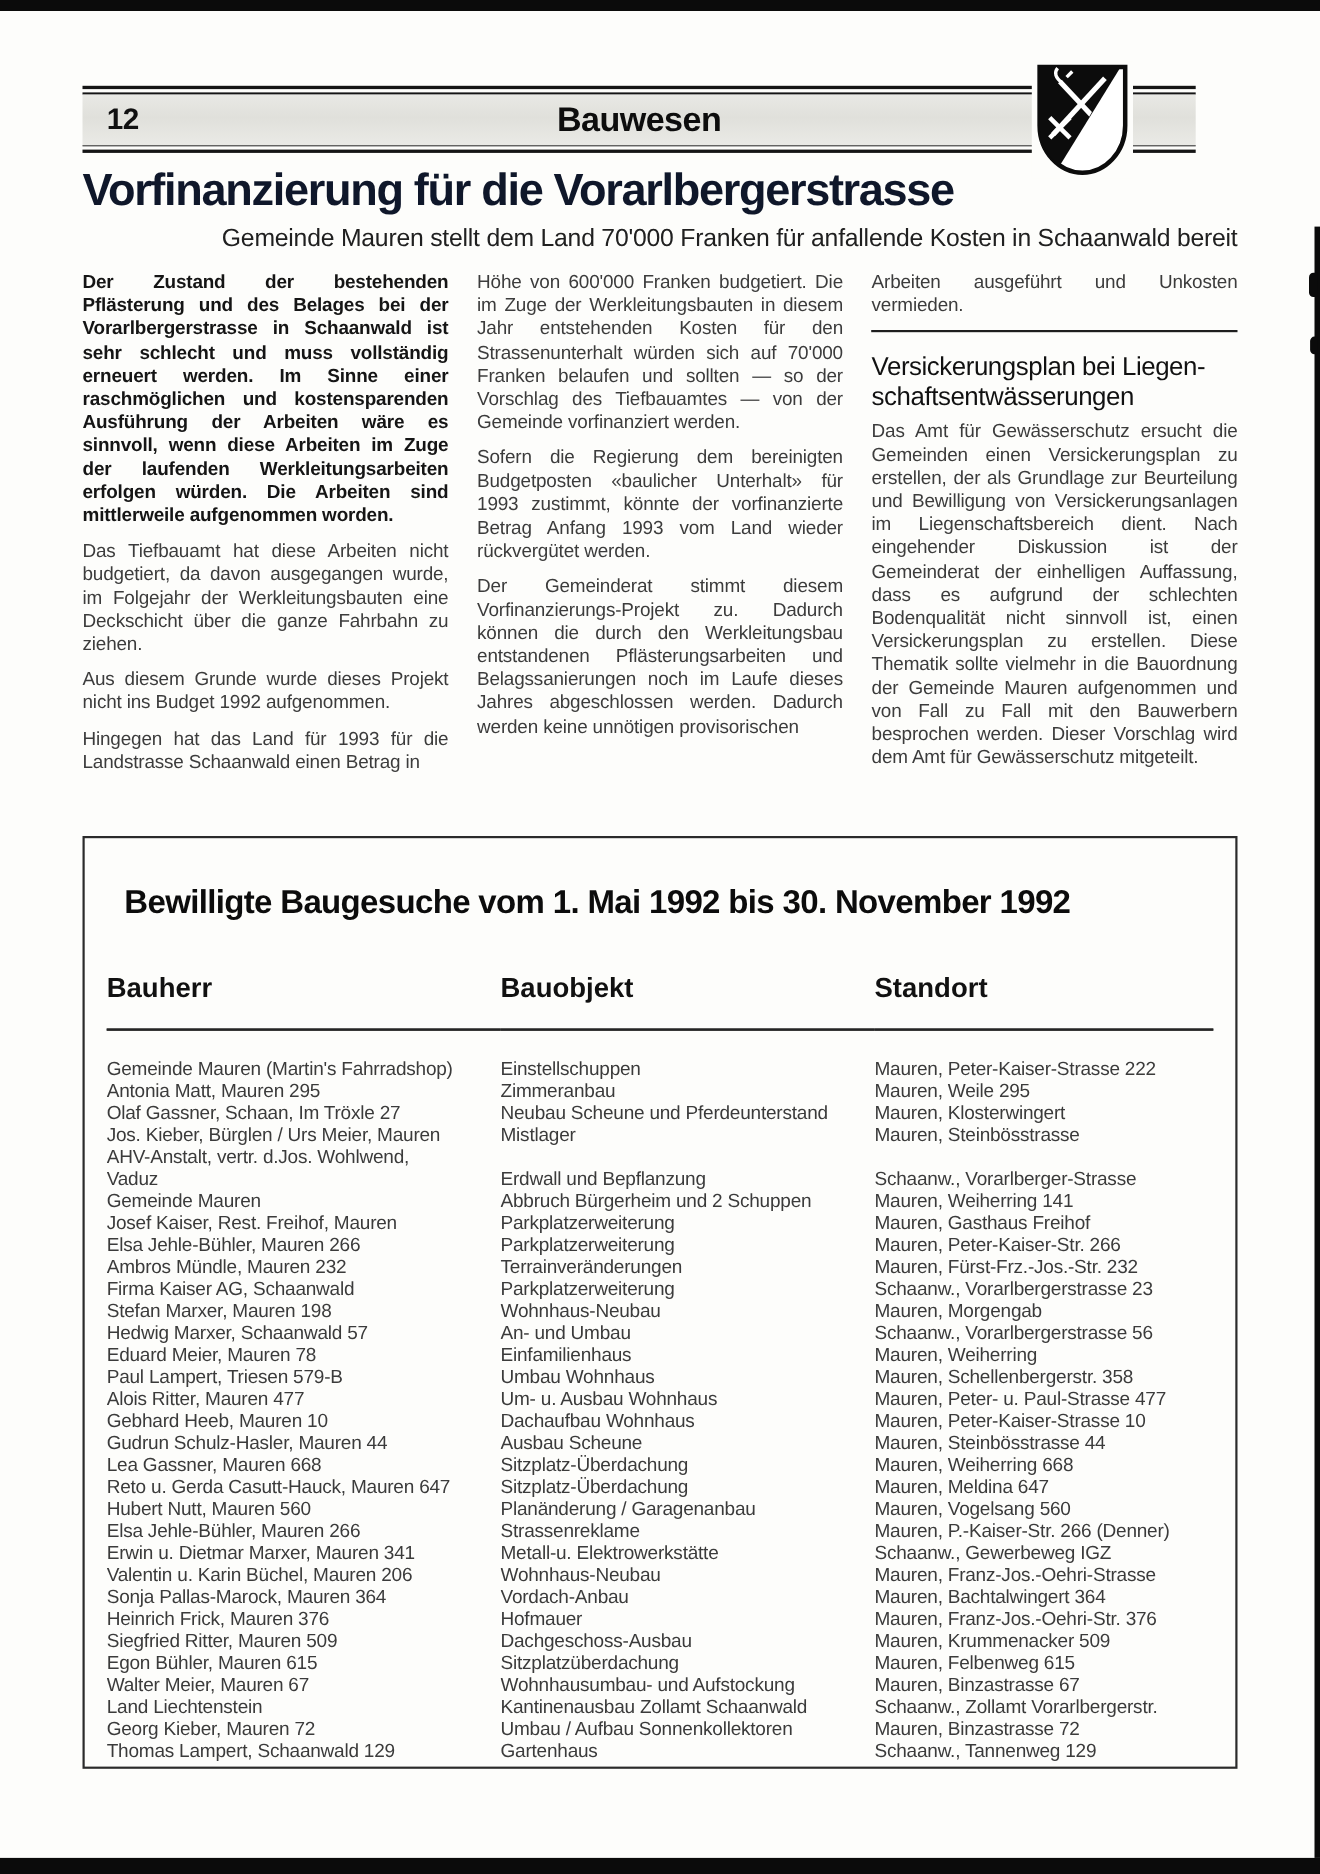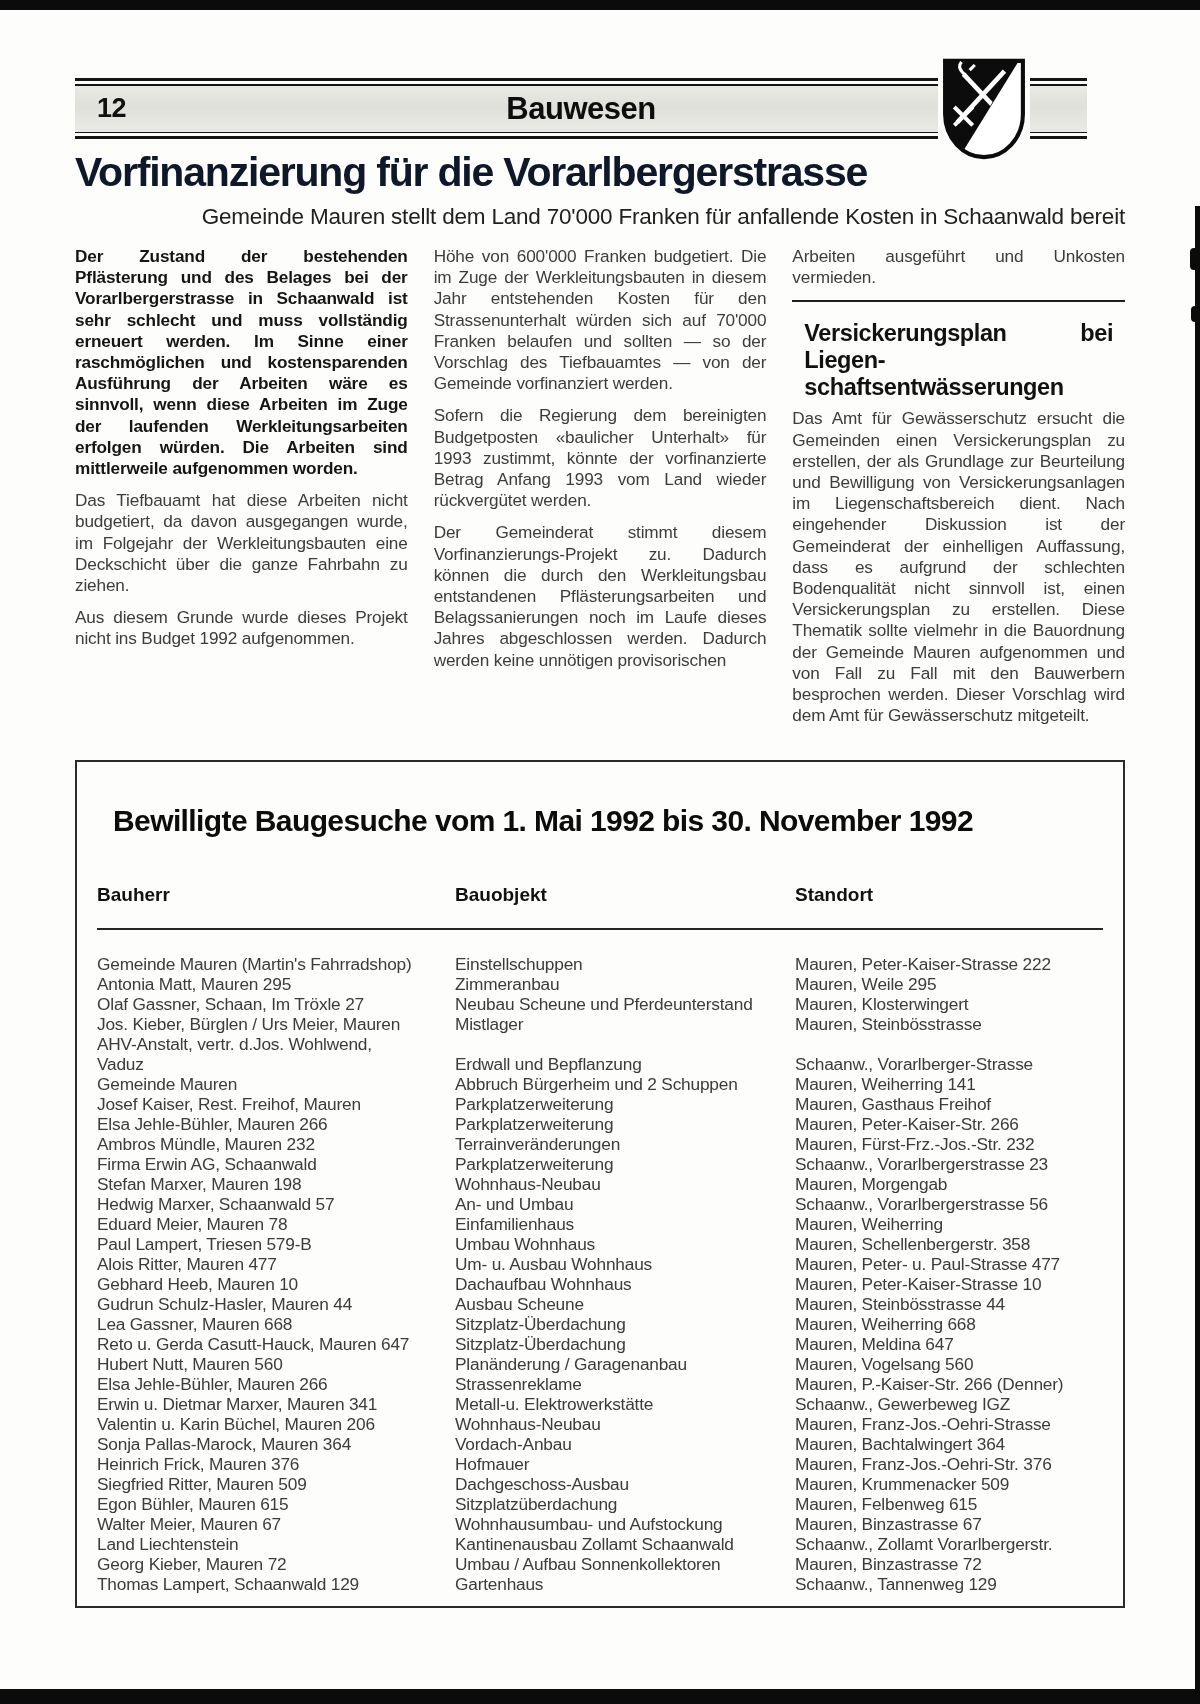--- a/index.html
+++ b/index.html
@@ -31,30 +31,30 @@
 
   
   .article { position:absolute; left:75px; top:150px; width:1050px; }
   .article-title { margin:0; font-size:41px; line-height:44px; font-weight:bold; letter-spacing:-1.2px; color:#0f172a; }
   .article-subtitle { margin:10px 0 0; font-size:22.5px; color:#202020; letter-spacing:-0.2px;text-align:right; }
   .cols { display:flex; gap:26px; margin-top:16px; }
   .col { flex:1; min-width:0; font-size:17.2px; line-height:21.2px; color:#3c3c3c; text-align:justify; letter-spacing:-0.15px; }
   .col p { margin:0 0 11px; }
   .lead { font-weight:bold; color:#151515; }
   .divider { border:none; border-top:2px solid #1e1e1e; margin:12px 0 18px; }
-  .subhead { margin:0 12px 7px; font-size:23.5px; line-height:27px; font-weight:bold; color:#111; letter-spacing:-0.4px; }
+  .subhead { margin:0 0 7px; font-size:23.5px; line-height:27px; font-weight:normal; color:#111; letter-spacing:-0.4px; }
 
   
   .permits { position:absolute; left:75px; top:760px; width:1050px; height:848px;
              border:2px solid #2b2b2b; box-sizing:border-box; padding:26px 20px 0; background:#fdfdfb; }
   .permits-title { margin:16px; font-size:30px; font-weight:bold; letter-spacing:-0.6px; color:#0c0c0c; }
   .permits table { width:100%; border-collapse:collapse; table-layout:fixed; margin-top:46px; }
   .permits col.c1 { width:358px; }
   .permits col.c2 { width:340px; }
-  .permits th { text-align:left; font-size:19px; font-weight:bold; color:#111;
+  .permits th { text-align:left; font-size:25px; font-weight:bold; color:#111;
                 padding:0 0 22px; border-bottom:2px solid #252525; }
   .permits tbody tr:first-child td { padding-top:24px; }
   .permits td { font-size:17.3px; line-height:20px; color:#3b3b3b; padding:0; vertical-align:top;
                 white-space:nowrap; overflow:hidden; letter-spacing:-0.2px; }
 </style>
 </head>
 <body>
 
 <div class="page">
 
@@ -101,20 +101,21 @@
 
   <div class="article">
     <h1 class="article-title">Vorfinanzierung für die Vorarlbergerstrasse</h1>
     <p class="article-subtitle">Gemeinde Mauren stellt dem Land 70'000 Franken für anfallende Kosten in Schaanwald bereit</p>
 
     <div class="cols">
       <div class="col">
         <p class="lead">Der Zustand der bestehenden Pflästerung und des Belages bei der Vorarlbergerstrasse in Schaanwald ist sehr schlecht und muss vollständig erneuert werden. Im Sinne einer raschmöglichen und kostensparenden Ausführung der Arbeiten wäre es sinnvoll, wenn diese Arbeiten im Zuge der laufenden Werkleitungsarbeiten erfolgen würden. Die Arbeiten sind mittlerweile aufgenommen worden.</p>
         <p>Das Tiefbauamt hat diese Arbeiten nicht budgetiert, da davon ausgegangen wurde, im Folgejahr der Werkleitungsbauten eine Deckschicht über die ganze Fahrbahn zu ziehen.</p>
         <p>Aus diesem Grunde wurde dieses Projekt nicht ins Budget 1992 aufgenommen.</p>
+        <p>Hingegen hat das Land für 1993 für die Landstrasse Schaanwald einen Betrag in</p>
       </div>
       <div class="col">
         <p>Höhe von 600'000 Franken budgetiert. Die im Zuge der Werkleitungsbauten in diesem Jahr entstehenden Kosten für den Strassenunterhalt würden sich auf 70'000 Franken belaufen und sollten — so der Vorschlag des Tiefbauamtes — von der Gemeinde vorfinanziert werden.</p>
         <p>Sofern die Regierung dem bereinigten Budgetposten «baulicher Unterhalt» für 1993 zustimmt, könnte der vorfinanzierte Betrag Anfang 1993 vom Land wieder rückvergütet werden.</p>
         <p>Der Gemeinderat stimmt diesem Vorfinanzierungs-Projekt zu. Dadurch können die durch den Werkleitungsbau entstandenen Pflästerungsarbeiten und Belagssanierungen noch im Laufe dieses Jahres abgeschlossen werden. Dadurch werden keine unnötigen provisorischen</p>
       </div>
       <div class="col">
         <p>Arbeiten ausgeführt und Unkosten vermieden.</p>
         <hr class="divider">
         <h2 class="subhead"><span>Versickerungsplan bei Liegen-</span><br><span>schaftsentwässerungen</span></h2>
@@ -184,21 +185,21 @@
           <td>Elsa Jehle-Bühler, Mauren 266</td>
           <td>Parkplatzerweiterung</td>
           <td>Mauren, Peter-Kaiser-Str. 266</td>
         </tr>
           <tr>
           <td>Ambros Mündle, Mauren 232</td>
           <td>Terrainveränderungen</td>
           <td>Mauren, Fürst-Frz.-Jos.-Str. 232</td>
         </tr>
           <tr>
-          <td>Firma Erwin AG, Schaanwald</td>
+          <td>Firma Kaiser AG, Schaanwald</td>
           <td>Parkplatzerweiterung</td>
           <td>Schaanw., Vorarlbergerstrasse 23</td>
         </tr>
           <tr>
           <td>Stefan Marxer, Mauren 198</td>
           <td>Wohnhaus-Neubau</td>
           <td>Mauren, Morgengab</td>
         </tr>
           <tr>
           <td>Hedwig Marxer, Schaanwald 57</td>

